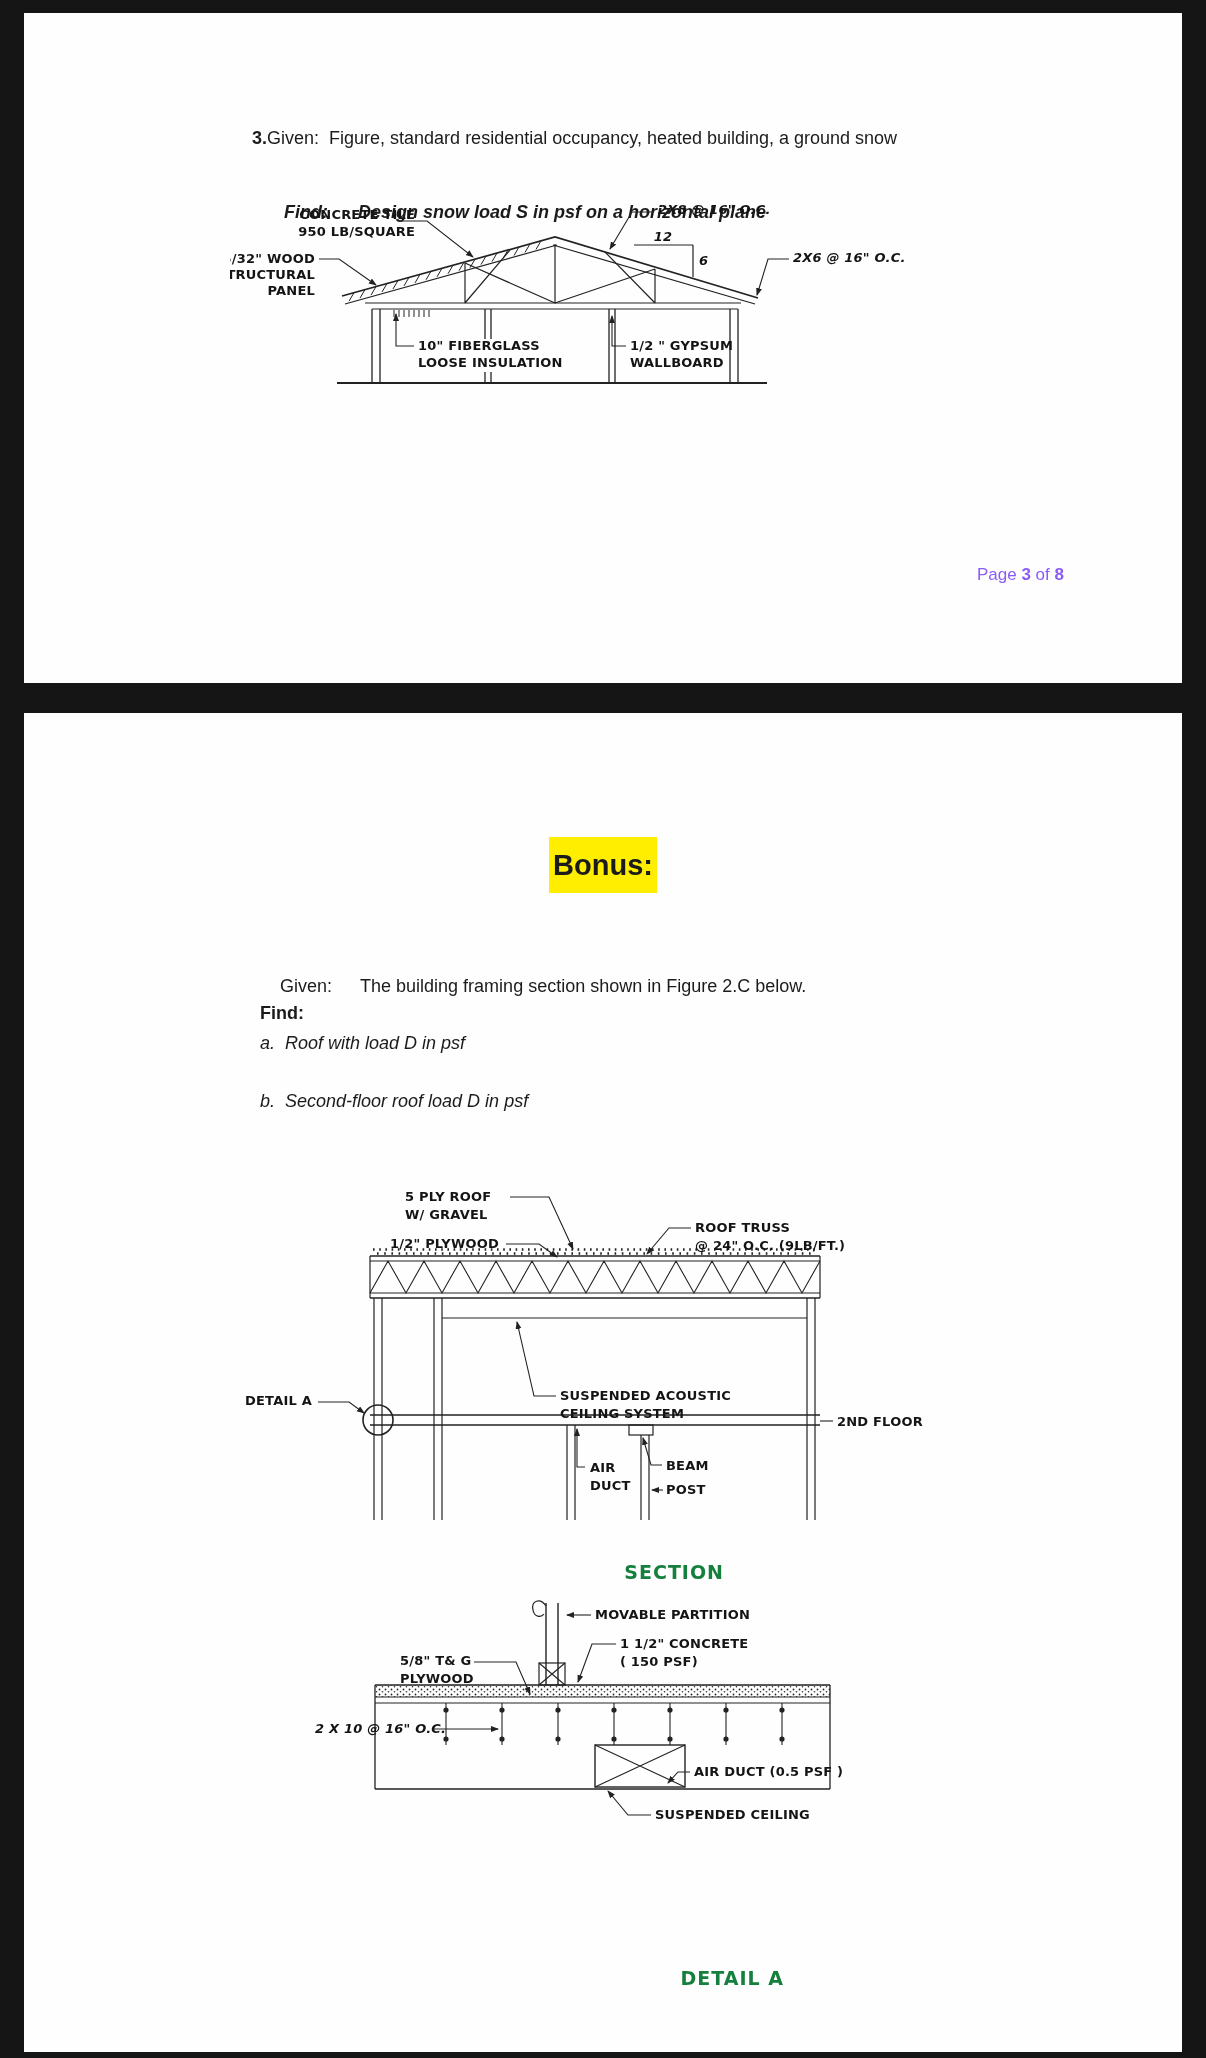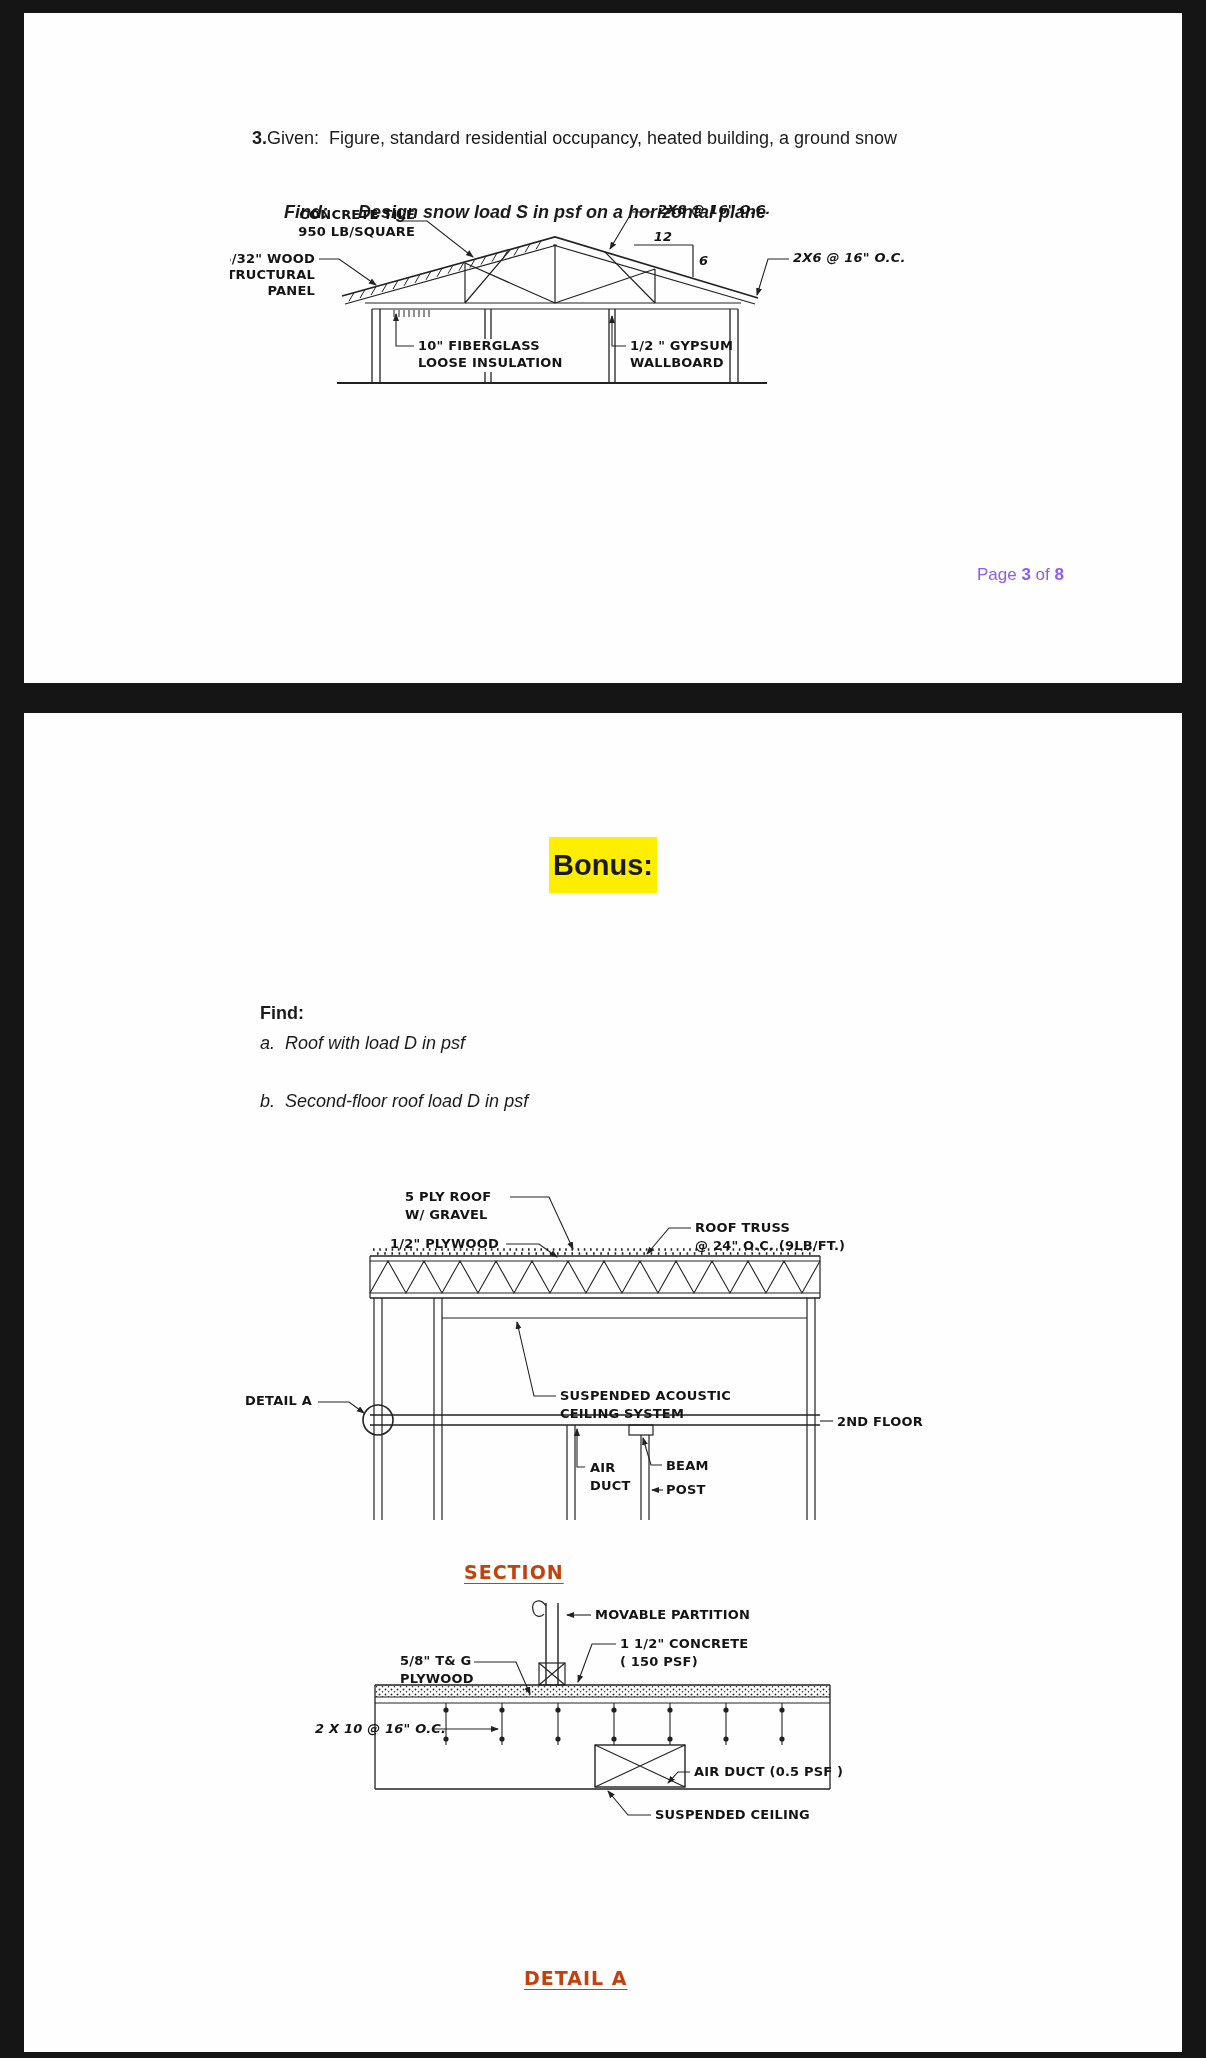--- a/index.html
+++ b/index.html
@@ -21,23 +21,23 @@
   .footer b{font-weight:700}
   .bonus{position:absolute;left:0;width:100%;text-align:center;font-size:29px;font-weight:700}
   .hl{padding:12px 4px}
   .given2 .gt{margin-left:28px}
   .bold18{font-weight:700;font-size:18px}
   .item{position:absolute;left:236px;font-size:18px;font-style:italic;white-space:pre-wrap}
   .fig{position:absolute}
   .ftxt{font-family:"DejaVu Sans",sans-serif;font-size:13px;font-weight:600;fill:#141414;letter-spacing:.2px}
   .fi{font-style:italic}
   .fig-title{
-    position:absolute;text-align:left;
+    position:absolute;text-align:right;
     font-family:"DejaVu Sans",sans-serif;font-size:19px;font-weight:700;letter-spacing:1px;
-    text-decoration:underline;text-underline-offset:4px;color:#c2410c;
+    text-underline-offset:4px;color:#15803d;
   }
 </style>
 </head>
 <body>
 
 <div class="page" id="page1">
 
   <div class="abs body18" style="left:208px;top:80px;width:840px">
     <span class="prob-num">3.</span><span style="">Given:  Figure, standard residential occupancy, heated building, a ground snow</span>
   </div>
@@ -104,20 +104,23 @@
     <span>Page</span>&nbsp;<b>3</b>&nbsp;<span>of</span>&nbsp;<b>8</b>
   </div>
 </div>
 
 <div class="page" id="page2">
 
   <div class="bonus" style="top:136px">
     <span class="hl" style="background: rgb(255, 238, 0);">Bonus:</span>
   </div>
 
+  <div class="abs body18 given2" style="left:236px;top:228px">
+    <span>Given:</span><span class="gt">The building framing section shown in Figure 2.C below.</span>
+  </div>
 
   <div class="abs bold18" style="left:236px;top:290px">Find:</div>
 
   <div class="item" style="top:320px">a.  Roof with load D in psf</div>
   <div class="item" style="top:378px">b.  Second-floor roof load D in psf</div>
 
   <svg class="fig" style="left:195px;top:455px" width="740" height="400" viewBox="0 0 740 400">
     <defs>
       <marker id="ah2" markerWidth="9" markerHeight="8" refX="7" refY="3" orient="auto" markerUnits="userSpaceOnUse">
         <path d="M0,0 L8,3 L0,6 Z" fill="#222"></path>

